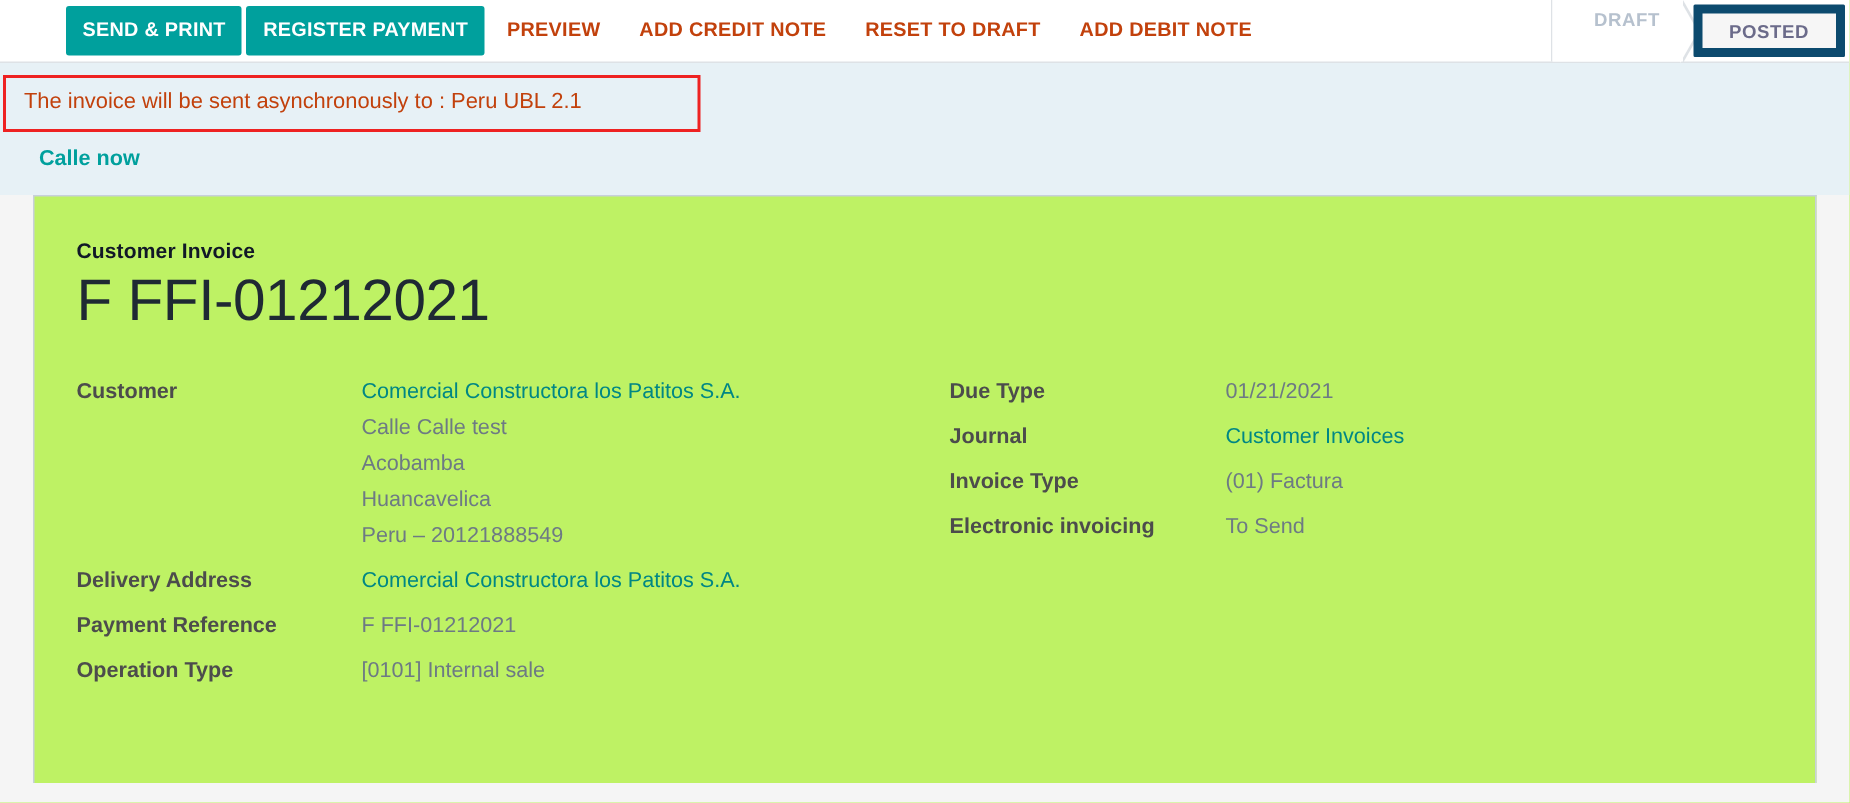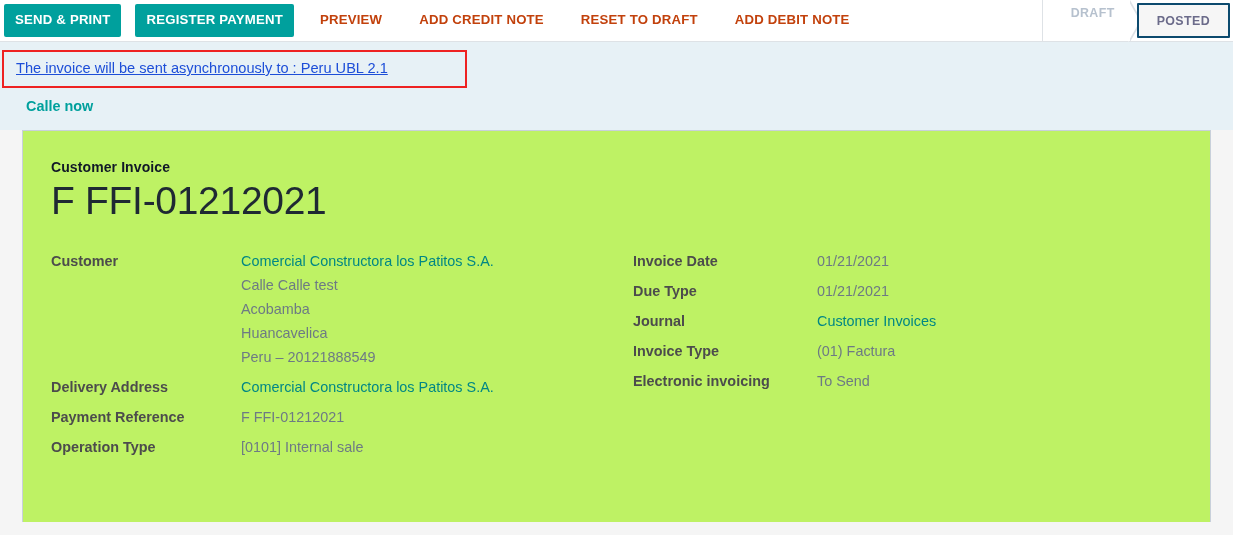--- a/index.html
+++ b/index.html
@@ -23,21 +23,22 @@
     background: #ffffff;
     display: flex;
     align-items: stretch;
     border-bottom: 1px solid #dee2e6;
     box-sizing: border-box;
   }
   .button-group {
     display: flex;
     align-items: center;
     padding-left: 4px;
-    gap: 13px;
+    gap: 2px;
+    margin-left: 40px;
   }
   .btn {
     font-family: "Liberation Sans", sans-serif;
     font-size: 13.2px;
     font-weight: bold;
     letter-spacing: .2px;
     text-transform: uppercase;
     border: none;
     cursor: pointer;
     white-space: nowrap;
@@ -106,21 +107,21 @@
     height: 0;
     transform: translateY(-50%);
     border-top: 21px solid transparent;
     border-bottom: 21px solid transparent;
     border-left: 12px solid #dee2e6;
     z-index: 2;
   }
   .status-posted {
     color: #6b6b8a;
     background: #f6f6f6;
-    border: 2px solid #0c4a6e;
+    border: 6px solid #0c4a6e;
     box-sizing: border-box;
     margin: 3px 3px 3px 8px;
     padding: 0 18px;
     border-radius: 1px;
     z-index: 4;
   }
 
   
   .alert-zone {
     background: #e7f1f6;
@@ -131,23 +132,22 @@
     display: inline-block;
     border: 2px solid #ee2222;
     box-sizing: border-box;
     margin-left: 2px;
     padding: 7px 12px 8px 12px;
     background: #e7f1f6;
     width: 465px;
   }
   .alert-text {
     font-size: 14.6px;
-    color: #1d4ed8;
+    color: #c2410c;
     line-height: 1.2;
-    text-decoration: underline;
   }
   .alert-action {
     display: block;
     margin: 10px 0 0 26px;
     font-size: 14.4px;
     font-weight: bold;
     color: #00a09d;
     text-decoration: none;
     cursor: pointer;
     width: fit-content;
@@ -279,24 +279,20 @@
               <td class="fvalue">[0101] Internal sale</td>
             </tr>
           </tbody>
         </table>
       </div>
 
       <div class="col-right">
         <table class="fields">
           <tbody>
             <tr>
-              <td class="flabel">Invoice Date</td>
-              <td class="fvalue">01/21/2021</td>
-            </tr>
-            <tr>
               <td class="flabel">Due Type</td>
               <td class="fvalue">01/21/2021</td>
             </tr>
             <tr>
               <td class="flabel">Journal</td>
               <td class="fvalue">
                 <a class="link">Customer Invoices</a>
               </td>
             </tr>
             <tr>

